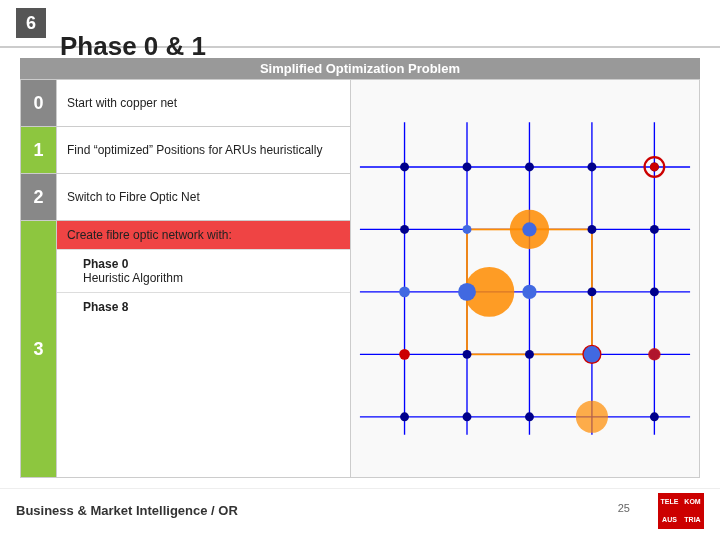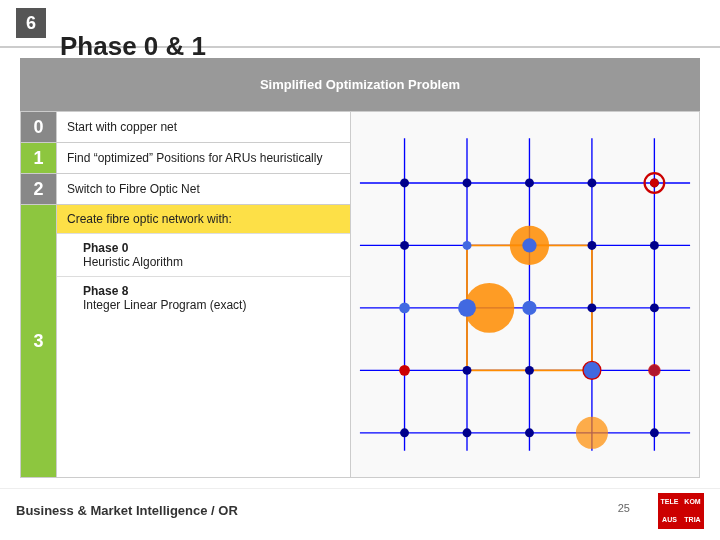--- a/index.html
+++ b/index.html
@@ -46,21 +46,21 @@
       height: 440px;
     }
 
     
     .banner {
       background: #999;
       color: #fff;
       text-align: center;
       font-size: 13px;
       font-weight: bold;
-      padding: 19px;
+      padding: 3px;
       margin-bottom: 0;
     }
 
     
     .content-row {
       display: flex;
       flex: 1;
       border: 1px solid #ccc;
       background: #f5f5f5;
     }
@@ -90,21 +90,21 @@
       color: #fff;
       font-size: 18px;
       font-weight: bold;
       display: flex;
       align-items: center;
       justify-content: center;
       border-right: 1px solid #ccc;
     }
 
     .step-content {
-      padding: 8px 10px;
+      padding: 16px 10px;
       font-size: 12px;
       color: #222;
       flex: 1;
       background: #fff;
     }
 
     
     .row-0 .step-num { background: #aaa; }
 
     
@@ -116,21 +116,21 @@
       background: #fff;
       border-bottom: 1px solid #eee;
     }
     .row-3-sub:last-child {
       border-bottom: none;
     }
     .row-3-create {
       padding: 7px 10px;
       font-size: 12px;
       color: #222;
-      background: #fde047;
+      background: #ef4444;
       border-bottom: 1px solid #ddd;
     }
 
     
     .right-diagram {
       flex: 1;
       position: relative;
       overflow: hidden;
       background: #f9f9f9;
     }
@@ -218,21 +218,20 @@
       <div class="table-row" style="flex:1; align-items:stretch;">
         <div class="step-num" style="background:#8dc63f; align-self:stretch;">3</div>
         <div style="flex:1; display:flex; flex-direction:column; background:#fff;">
           <div class="row-3-create">Create fibre optic network with:</div>
           <div class="row-3-sub" style="border-bottom:1px solid #ddd;">
             <strong>Phase 0</strong><br>
             <span>Heuristic Algorithm</span>
           </div>
           <div class="row-3-sub">
             <strong>Phase 8</strong><br>
-            <span>Integer Linear Program (exact)</span>
           </div>
         </div>
       </div>
 
     </div>
 
     <div class="right-diagram">
       <svg class="diagram-svg" viewBox="0 0 390 370" xmlns="http://www.w3.org/2000/svg">
 
         <line x1="10" y1="60" x2="380" y2="60" stroke="#00f" stroke-width="1.5"></line>

